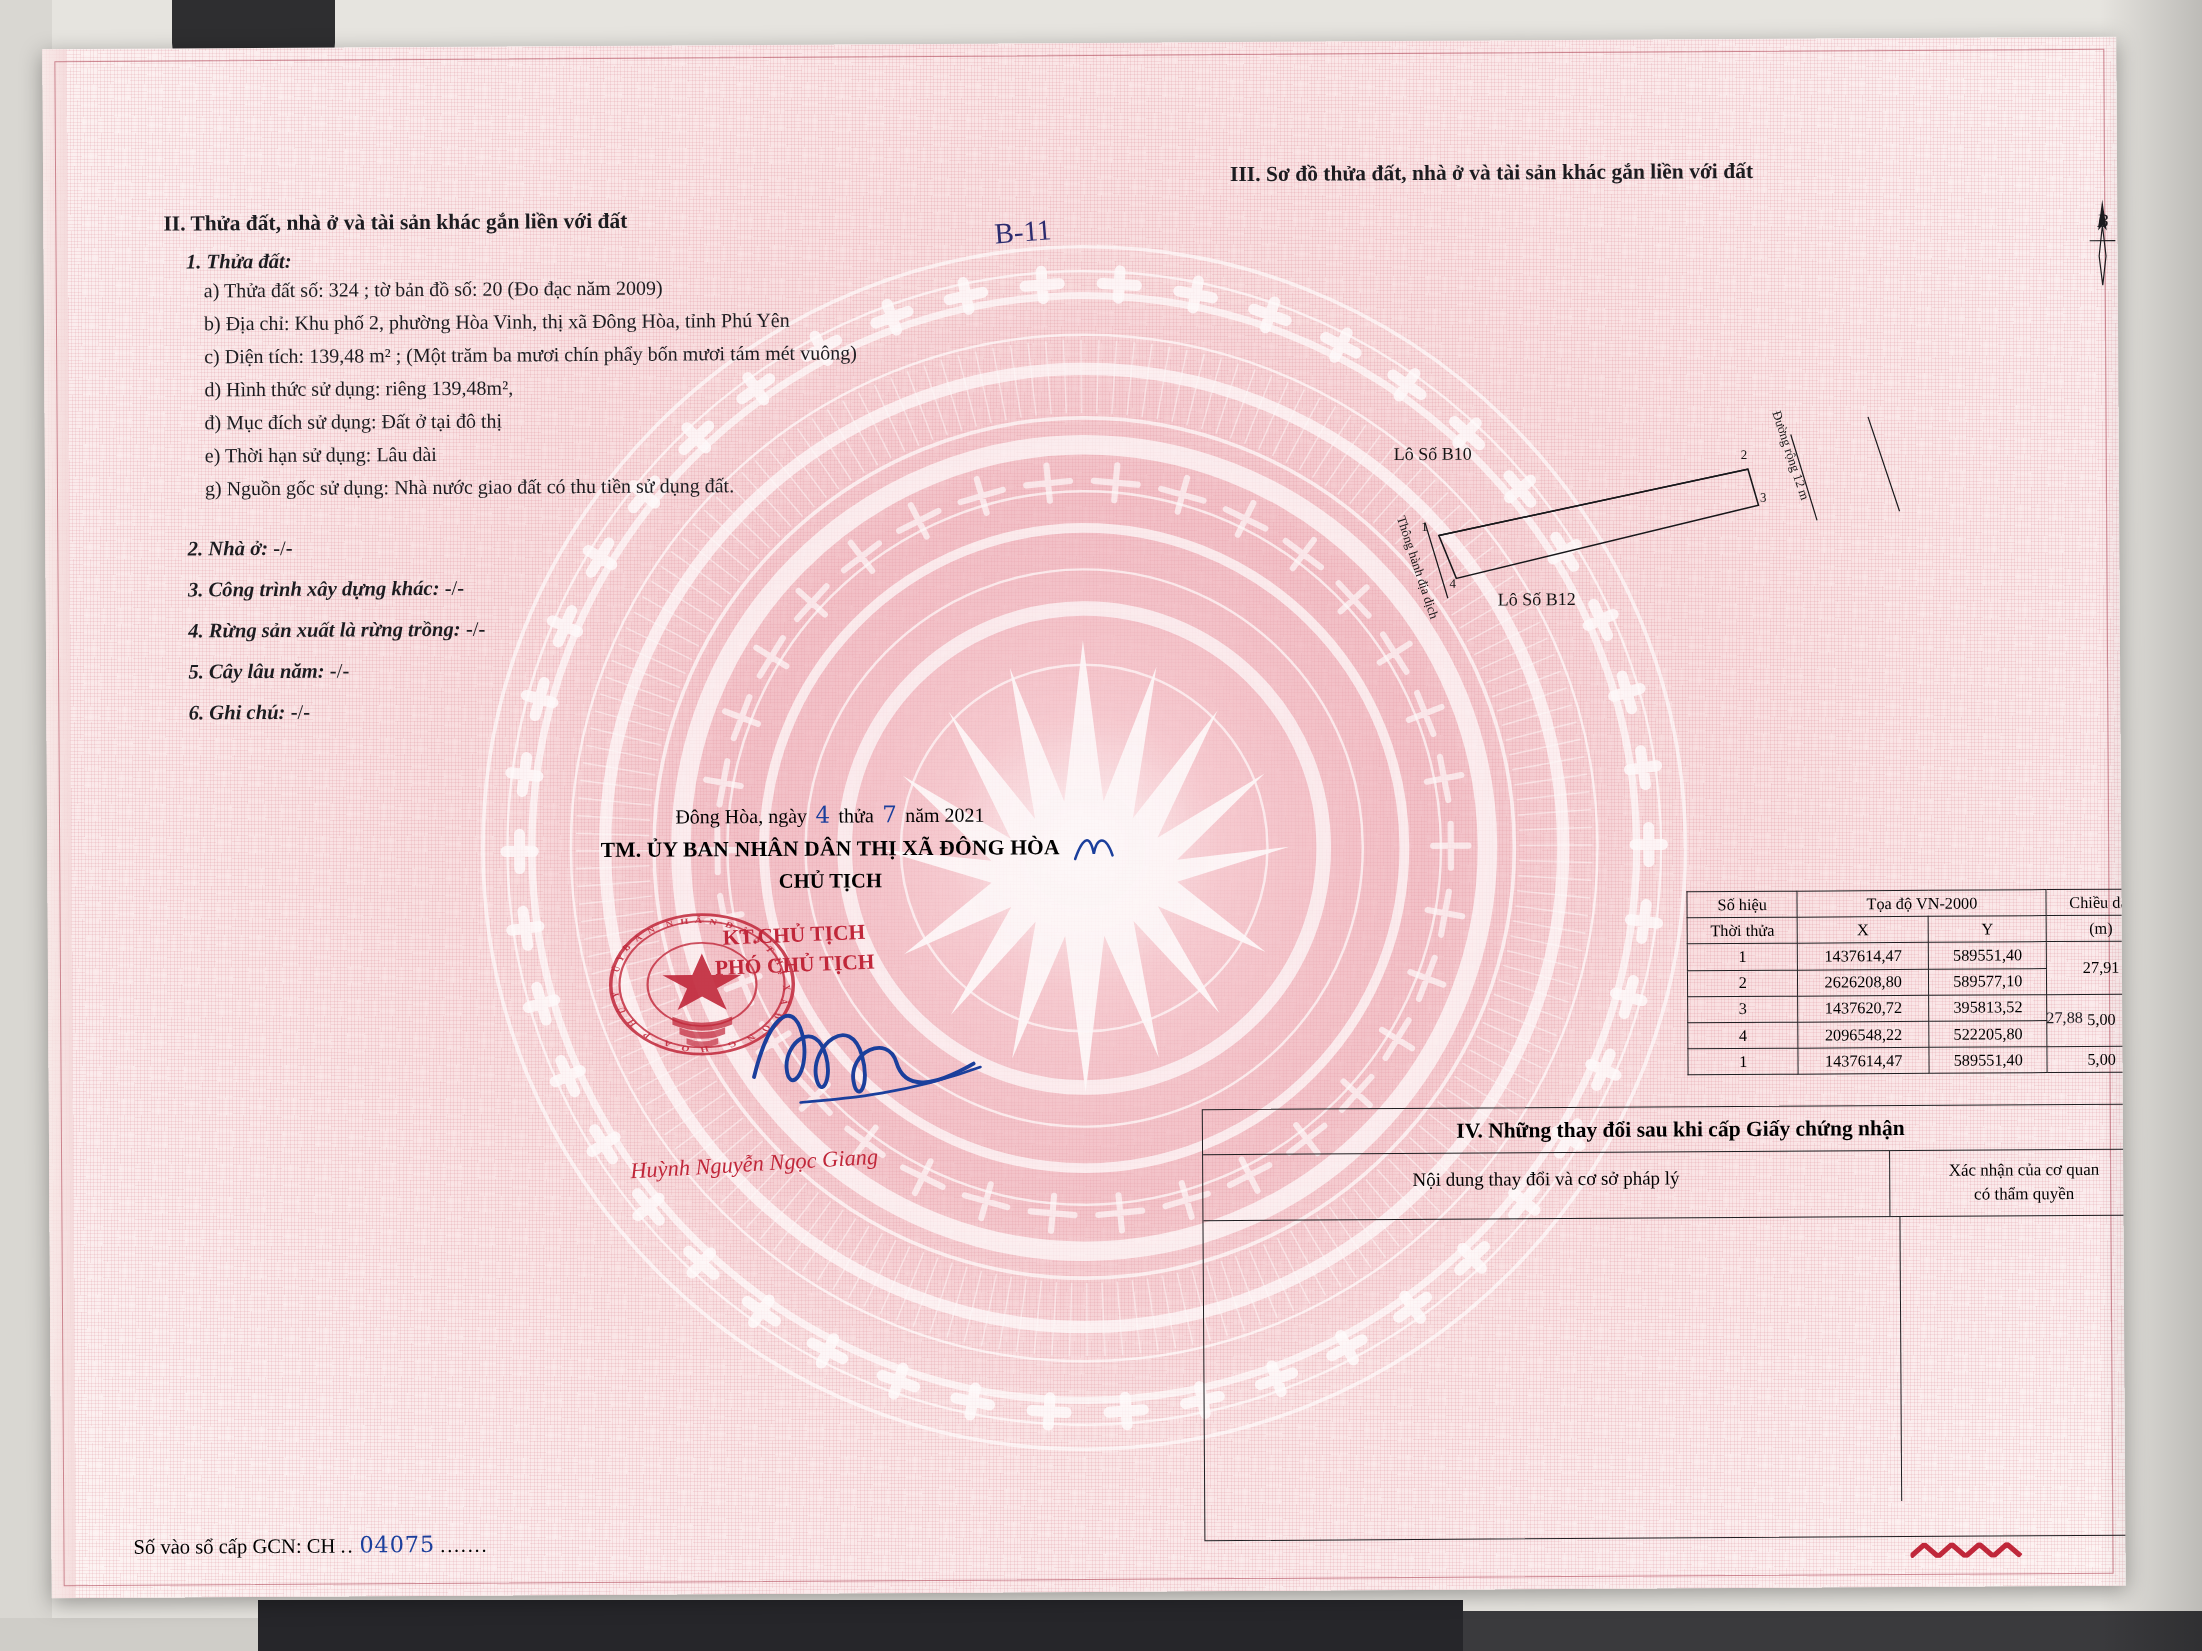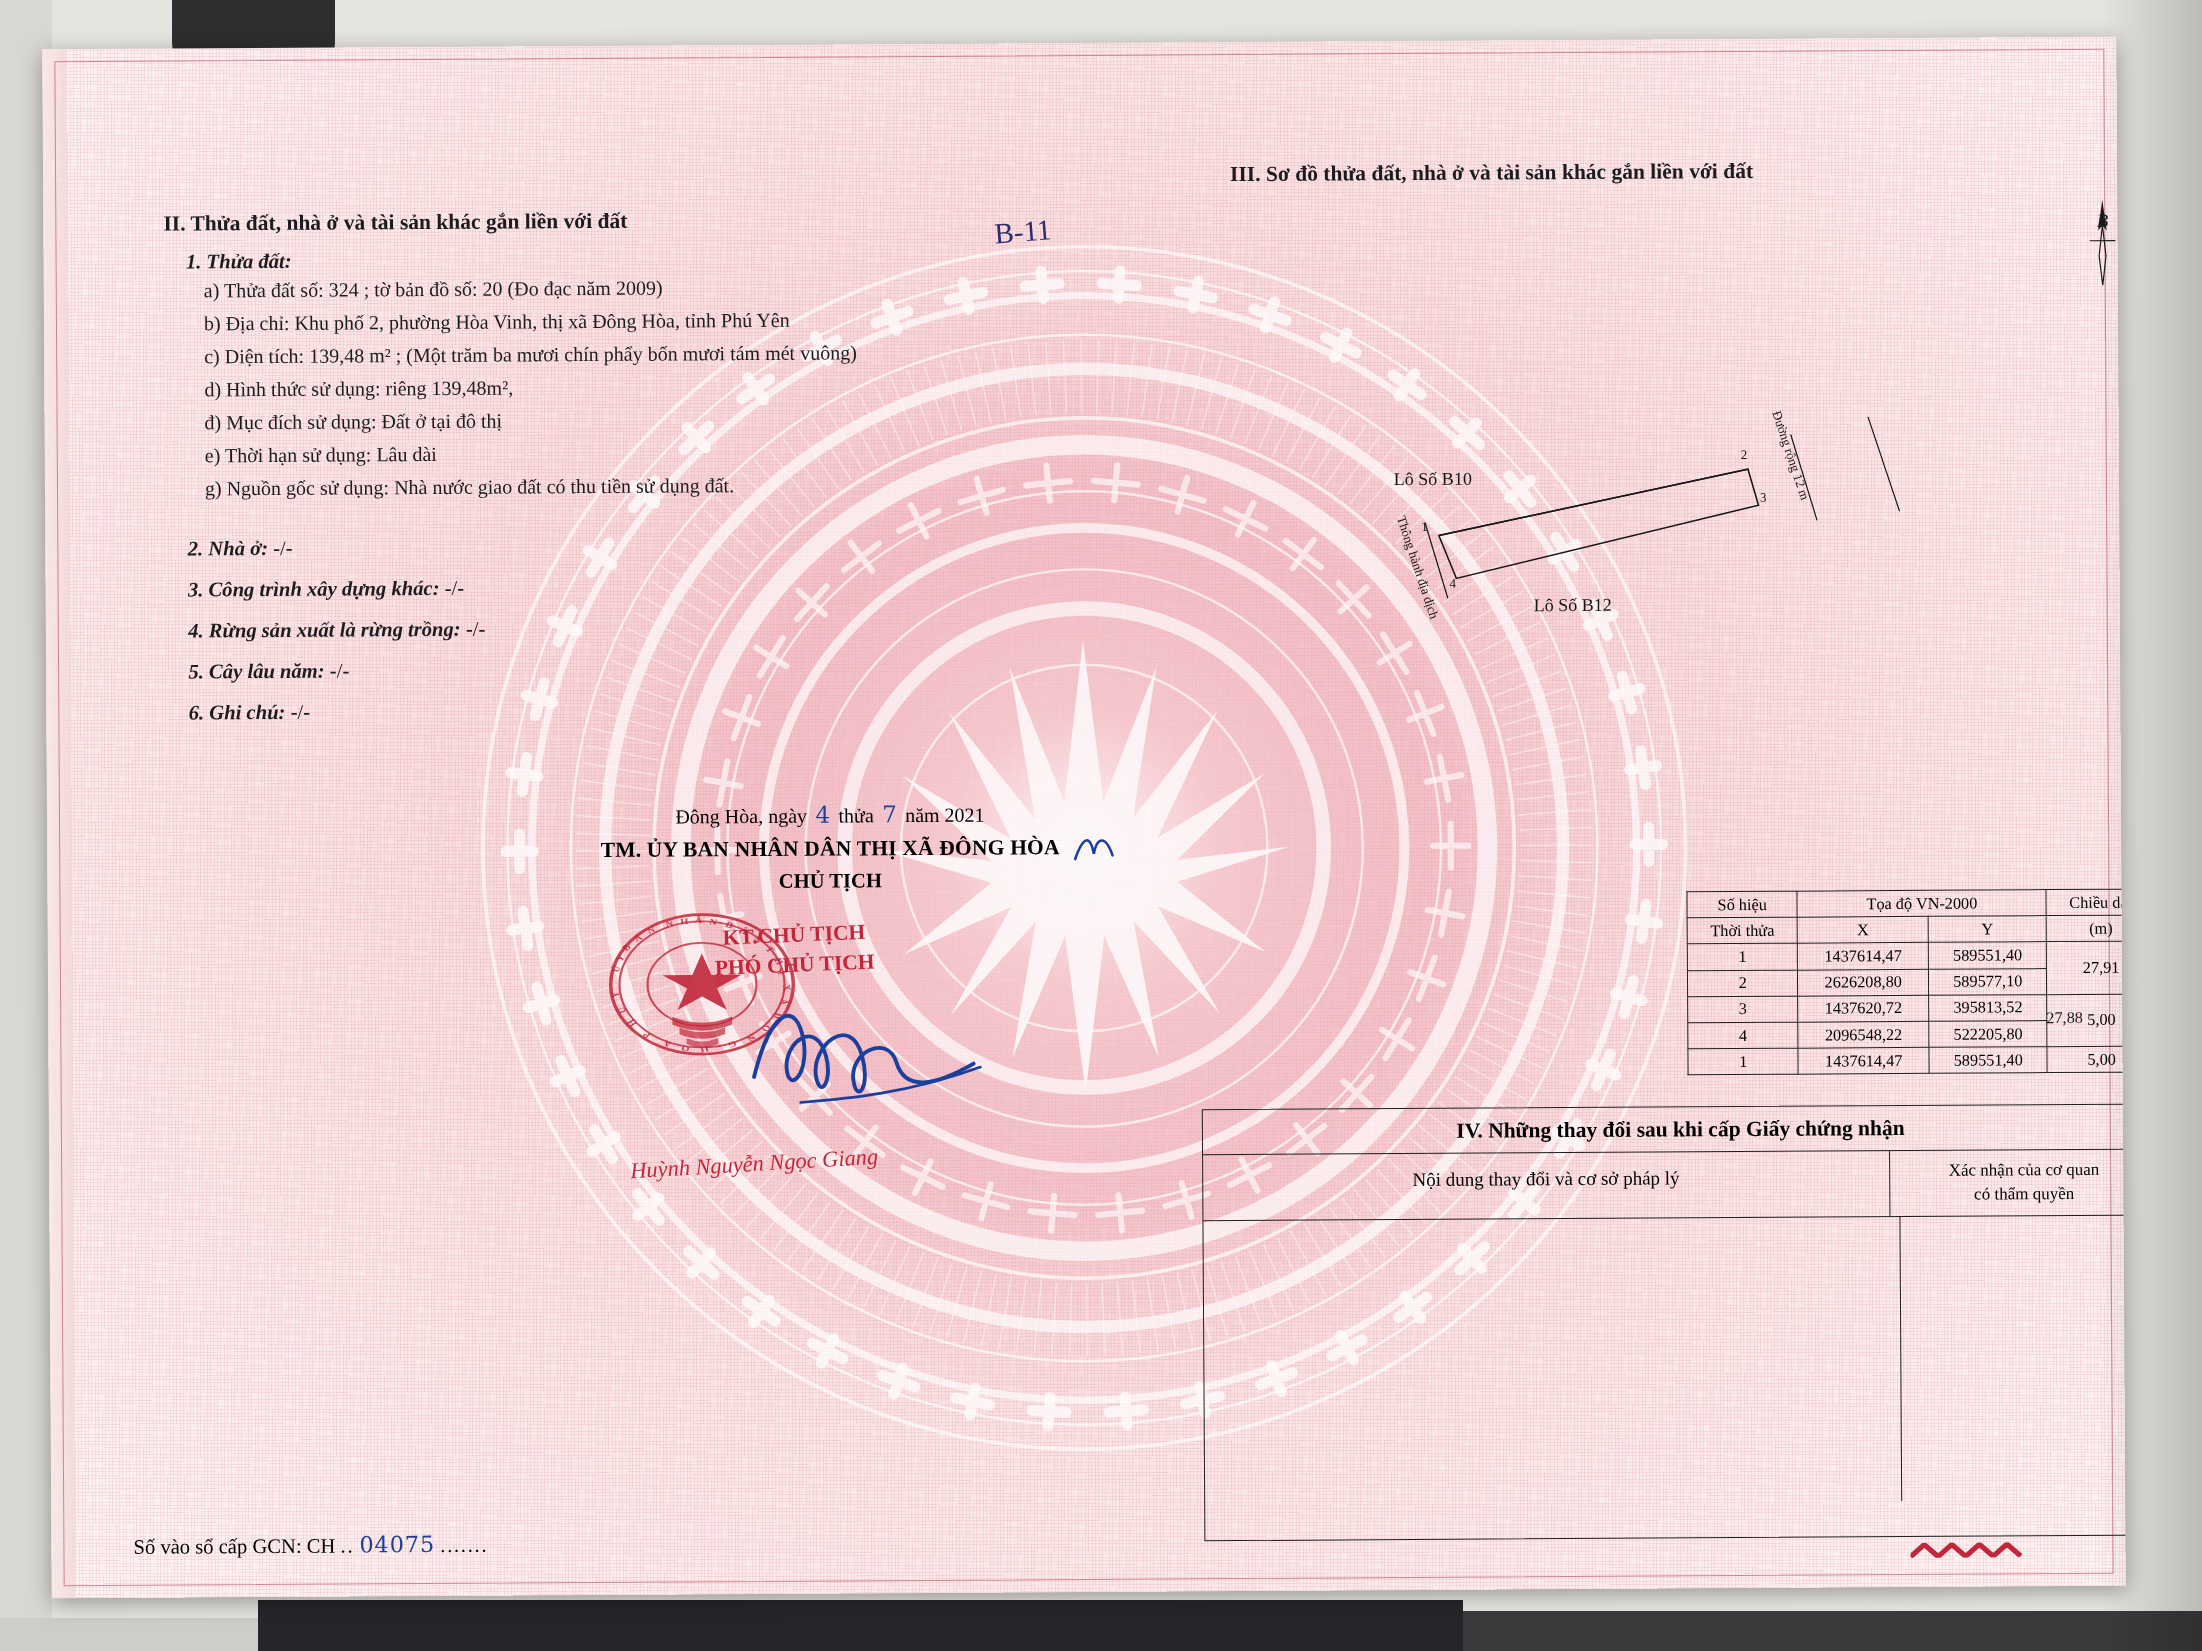--- a/index.html
+++ b/index.html
@@ -219,22 +219,22 @@
 
         <polygon points="60,175 420,100 432,142 80,225" fill="none" stroke="#17171a" stroke-width="1.8"></polygon>
 
         <line x1="44" y1="160" x2="70" y2="248" stroke="#17171a" stroke-width="1.4"></line>
 
         <line x1="60" y1="175" x2="420" y2="100" stroke="#17171a" stroke-width="1.6"></line>
 
         <line x1="470" y1="60" x2="500" y2="160" stroke="#17171a" stroke-width="1.4"></line>
         <line x1="560" y1="40" x2="596" y2="150" stroke="#17171a" stroke-width="1.4"></line>
       </svg>
-      <div class="lbl" style="left:6.9px;top:84px;">Lô Số B10</div>
-      <div class="lbl" style="left:110px;top:211px;margin-left:36px;">Lô Số B12</div>
+      <div class="lbl" style="left:6.9px;top:59px;">Lô Số B10</div>
+      <div class="lbl" style="left:110px;top:205px;">Lô Số B12</div>
       <div class="lbl sm" style="left:397px;top:26px;transform:rotate(72deg);transform-origin:left top;">Đường rộng 12 m</div>
       <div class="lbl sm" style="left:20.6px;top:129px;transform:rotate(72deg);transform-origin:left top;">Thông hành địa dịch</div>
       <div class="lbl sm" style="left:34px;top:134px;">1</div>
       <div class="lbl sm" style="left:354px;top:64px;">2</div>
       <div class="lbl sm" style="left:373px;top:107px;">3</div>
       <div class="lbl sm" style="left:62px;top:191px;">4</div>
     </div>
 
     <table id="coordtbl">
       <tbody>

